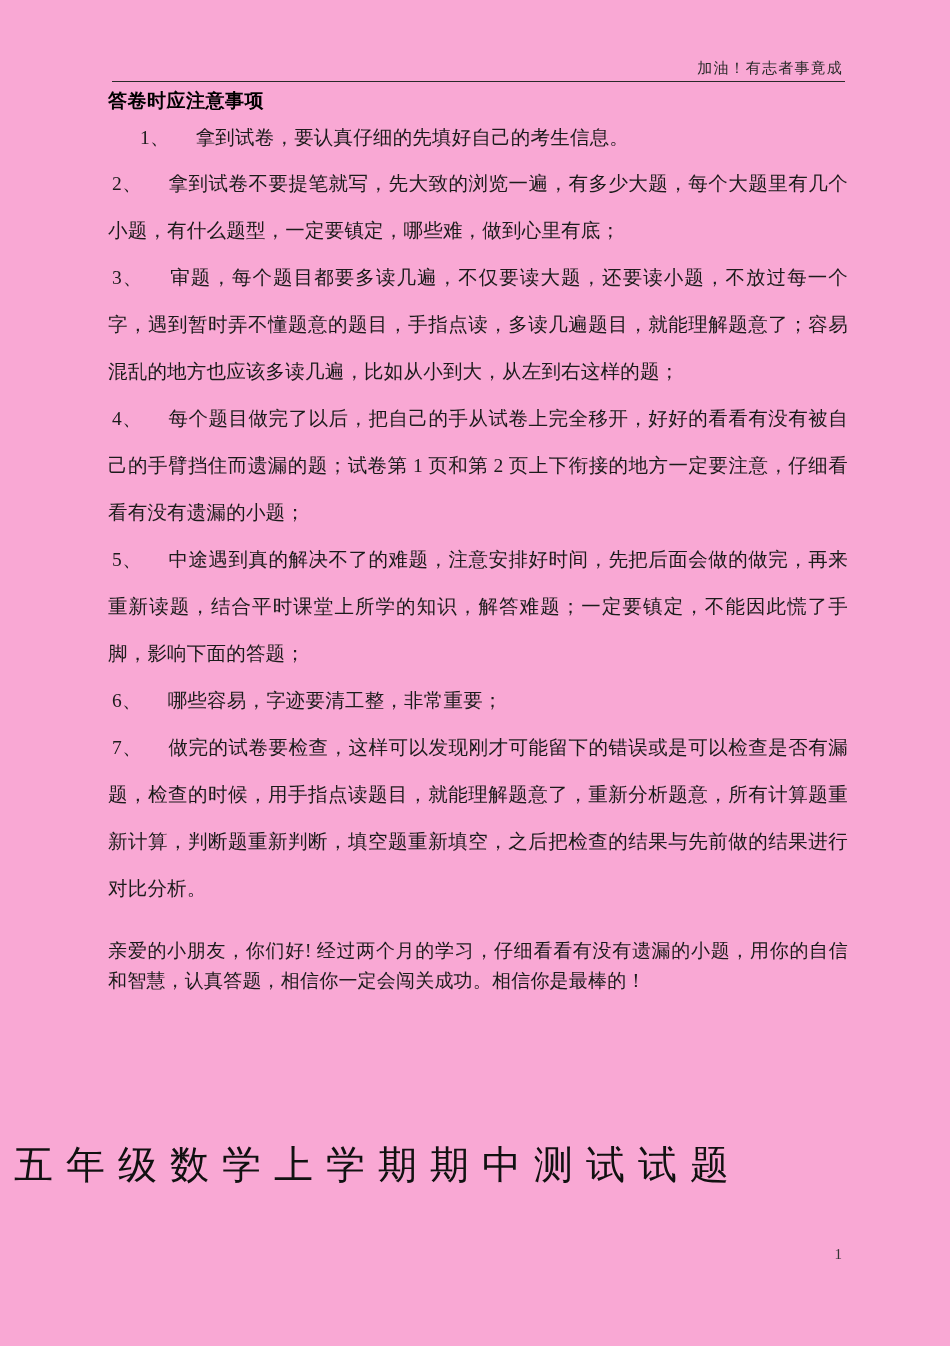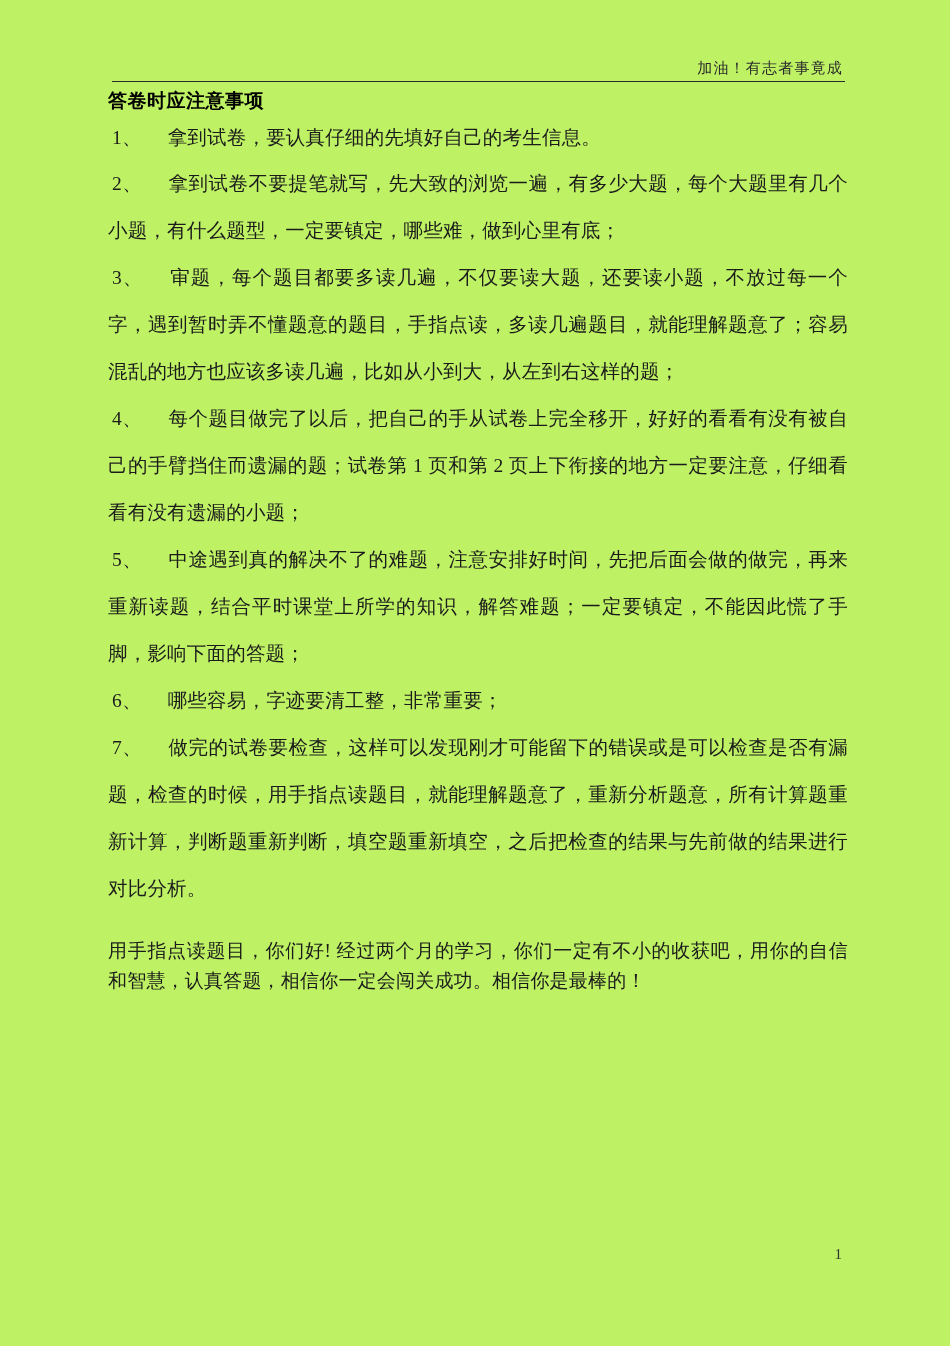--- a/index.html
+++ b/index.html
@@ -8,21 +8,21 @@
     background: #ffffff;
   }
   body {
     font-family: "Liberation Serif", "DejaVu Serif", serif;
     color: #1a1a1a;
   }
   .page {
     position: relative;
     width: 950px;
     height: 1346px;
-    background: #bef264;
+    background: #f9a8d4;
     overflow: hidden;
     box-sizing: border-box;
   }
 
   
   .header-zone {
     position: absolute;
     left: 112px;
     top: 58px;
     width: 733px;
@@ -72,21 +72,21 @@
   }
   .item .num {
     font-family: "Liberation Serif", "DejaVu Serif", serif;
   }
   .item .gap {
     display: inline-block;
     width: 26px;
   }
 
   
-  .item--first { line-height: 44px; }
+  .item--first { line-height: 44px; margin-left: 28px; }
 
   .greeting {
     font-size: 19px;
     line-height: 30px;
     letter-spacing: 0.2px;
     text-align: justify;
     text-justify: inter-ideograph;
     margin: 24px 0 0 0;
     color: #1b1b1b;
   }
@@ -148,20 +148,21 @@
     </p>
 
     <p class="item">
       <span class="num">6、</span><span class="gap"></span><span>哪些容易，字迹要清工整，非常重要；</span>
     </p>
 
     <p class="item">
       <span class="num">7、</span><span class="gap"></span><span>做完的试卷要检查，这样可以发现刚才可能留下的错误或是可以检查是否有漏题，检查的时候，用手指点读题目，就能理解题意了，重新分析题意，所有计算题重新计算，判断题重新判断，填空题重新填空，之后把检查的结果与先前做的结果进行对比分析。</span>
     </p>
 
-    <p class="greeting">用手指点读题目，你们好! 经过两个月的学习，你们一定有不小的收获吧，用你的自信和智慧，认真答题，相信你一定会闯关成功。相信你是最棒的！</p>
+    <p class="greeting">亲爱的小朋友，你们好! 经过两个月的学习，仔细看看有没有遗漏的小题，用你的自信和智慧，认真答题，相信你一定会闯关成功。相信你是最棒的！</p>
 
   </div>
 
+  <h2 class="exam-title">五年级数学上学期期中测试试题</h2>
 
   <div class="page-number">1</div>
 
 </div>
 
 </body></html>

